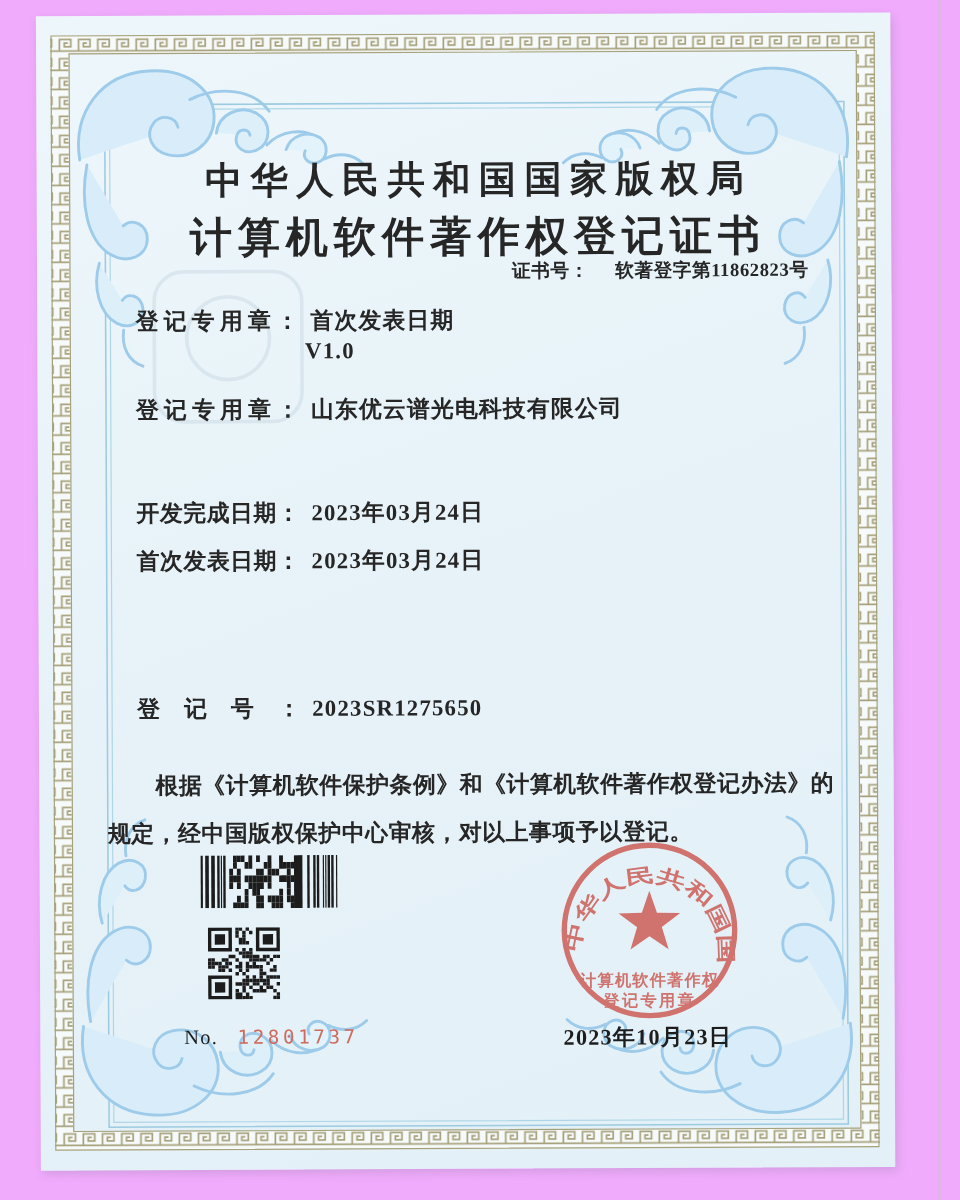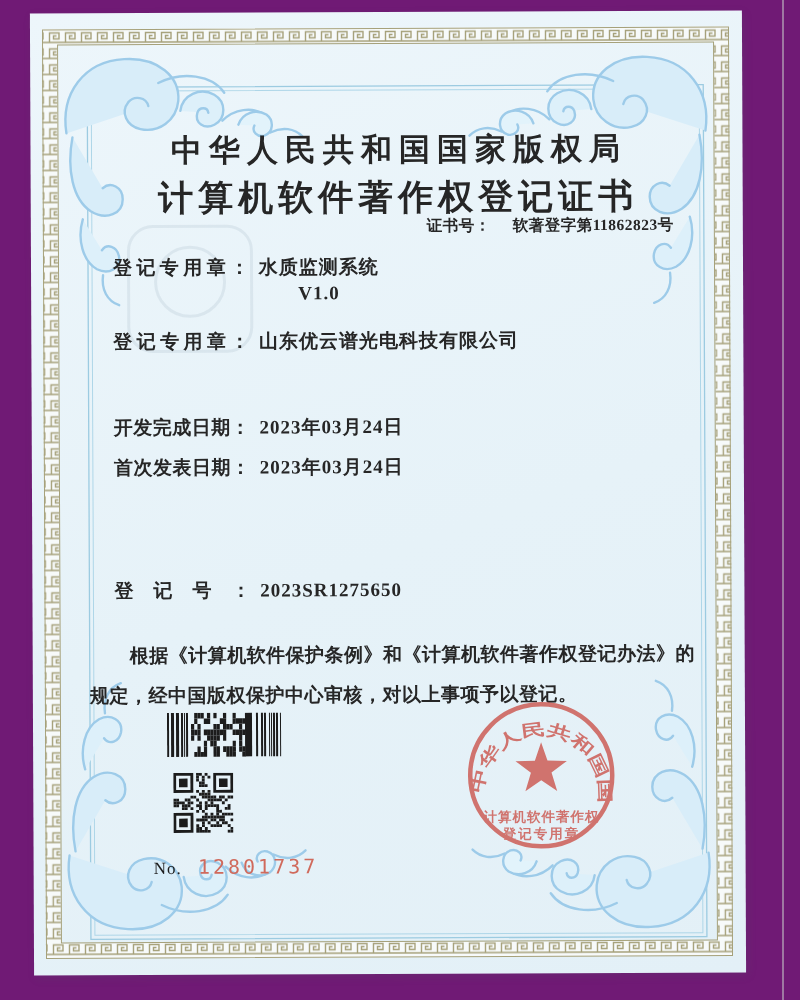--- a/index.html
+++ b/index.html
@@ -1,49 +1,49 @@
 <!DOCTYPE html>
 <html><head>
 <meta charset="utf-8">
 <style>
   html,body{margin:0;padding:0;width:800px;height:1000px;background:#fdfdfd;overflow:hidden;
     font-family:"Liberation Serif","DejaVu Serif",serif;}
-  .stage{position:relative;width:800px;height:1000px;background:#701a75;}
+  .stage{position:relative;width:800px;height:1000px;background:#f0abfc;}
   .scan-edge{position:absolute;right:16px;top:0;width:2px;height:100%;background:#c6c6c6;opacity:.55;}
   .paper{position:absolute;left:32px;top:12px;width:712px;height:962px;
     background:linear-gradient(160deg,#edf6fb 0%,#e6f2f8 55%,#e3f0f7 100%);
     transform:rotate(-0.25deg);box-shadow:2px 3px 8px rgba(80,90,100,.18);}
   .frame{position:absolute;left:0;top:0;width:712px;height:962px;}
   .watermark{position:absolute;left:96px;top:212px;width:120px;height:122px;
     border:3px solid rgba(125,150,170,.16);border-radius:26px;opacity:.9;}
   .watermark .wm-circle{position:absolute;left:24px;top:18px;width:66px;height:66px;
     border:3px solid rgba(125,150,170,.16);border-radius:50%;}
   .content{position:absolute;left:57px;top:0;width:616px;height:100%;color:#262626;}
   .issuer{position:absolute;left:0;top:117px;width:100%;text-align:center;
     font-size:31px;font-weight:bold;letter-spacing:7px;padding-left:7px;box-sizing:border-box;white-space:nowrap;}
   .cert-title{position:absolute;left:0;top:162px;width:100%;text-align:center;
     font-size:35px;font-weight:bold;letter-spacing:5px;padding-left:5px;box-sizing:border-box;white-space:nowrap;}
   .certno{position:absolute;left:0;top:204px;width:100%;text-align:right;
     padding-right:30px;box-sizing:border-box;font-size:15.5px;font-weight:bold;letter-spacing:.5px;}
   .certno .lbl{margin-right:22px;}
   .field{position:absolute;left:25px;height:26px;white-space:nowrap;font-size:19px;font-weight:bold;}
   .field .flabel{display:inline-block;width:136px;text-align:justify;text-align-last:justify;letter-spacing:0;}
   .field .fvalue{margin-left:5px;letter-spacing:1px;}
-  .fvalue2{position:absolute;left:166px;font-size:19px;font-weight:bold;letter-spacing:1px;padding-left:44px;}
+  .fvalue2{position:absolute;left:166px;font-size:19px;font-weight:bold;letter-spacing:1px;}
   .statement{position:absolute;left:0;top:604px;width:613px;font-size:19px;font-weight:bold;
     line-height:40px;letter-spacing:.5px;}
   .statement .l1{display:block;text-indent:2.1em;}
   .statement .l2{display:block;}
   .barcode{position:absolute;left:77px;top:700px;}
   .qr{position:absolute;left:83px;top:760px;}
   .seal{position:absolute;left:361px;top:676px;opacity:.82;}
   .serial{position:absolute;left:63px;top:842px;font-size:17px;white-space:nowrap;}
   .serial .no{font-weight:normal;color:#1e1e1e;letter-spacing:1px;}
   .serial .num{font-family:"DejaVu Sans Mono","Liberation Mono",monospace;
-    letter-spacing:3px;margin-left:12px;font-size:20px;}
+    letter-spacing:3px;margin-left:12px;font-size:16px;}
   .issue-date{position:absolute;left:379px;top:840px;font-size:18.5px;font-weight:bold;
     letter-spacing:1px;color:#1d1d1d;white-space:nowrap;}
 </style>
 </head>
 <body>
 
 <div class="stage">
   <div class="scan-edge"></div>
 
   <div class="paper">
@@ -91,21 +91,21 @@
 
       <div class="issuer">中华人民共和国国家版权局</div>
       <div class="cert-title">计算机软件著作权登记证书</div>
 
       <div class="certno">
         <span class="lbl">证书号：</span><span>软著登字第11862823号</span>
       </div>
 
       <div class="field" style="top:242px">
         <span class="flabel">登记专用章：</span>
-        <span class="fvalue">水质监测系统</span>
+        <span class="fvalue">首次发表日期</span>
       </div>
       <div class="fvalue2" style="top:270px">V1.0</div>
 
       <div class="field" style="top:316px">
         <span class="flabel">登记专用章：</span>
         <span class="fvalue">山东优云谱光电科技有限公司</span>
       </div>
 
       <div class="field" style="top:402px">
         <span class="flabel">开发完成日期：</span>
@@ -369,16 +369,17 @@
         </text>
         <text x="90" y="134" text-anchor="middle" font-size="13.5" font-weight="bold" letter-spacing="1" fill="#cc5850">计算机软件著作权</text>
         <text x="90" y="151" text-anchor="middle" font-size="13.5" font-weight="bold" letter-spacing="2" fill="#cc5850">登记专用章</text>
       </svg>
 
       <div class="serial">
         <span class="no">No.</span>
         <span class="num" style="color: rgb(208, 106, 92);">12801737</span>
       </div>
 
+      <div class="issue-date">2023年10月23日</div>
 
     </div>
   </div>
 </div>
 
 </body></html>

